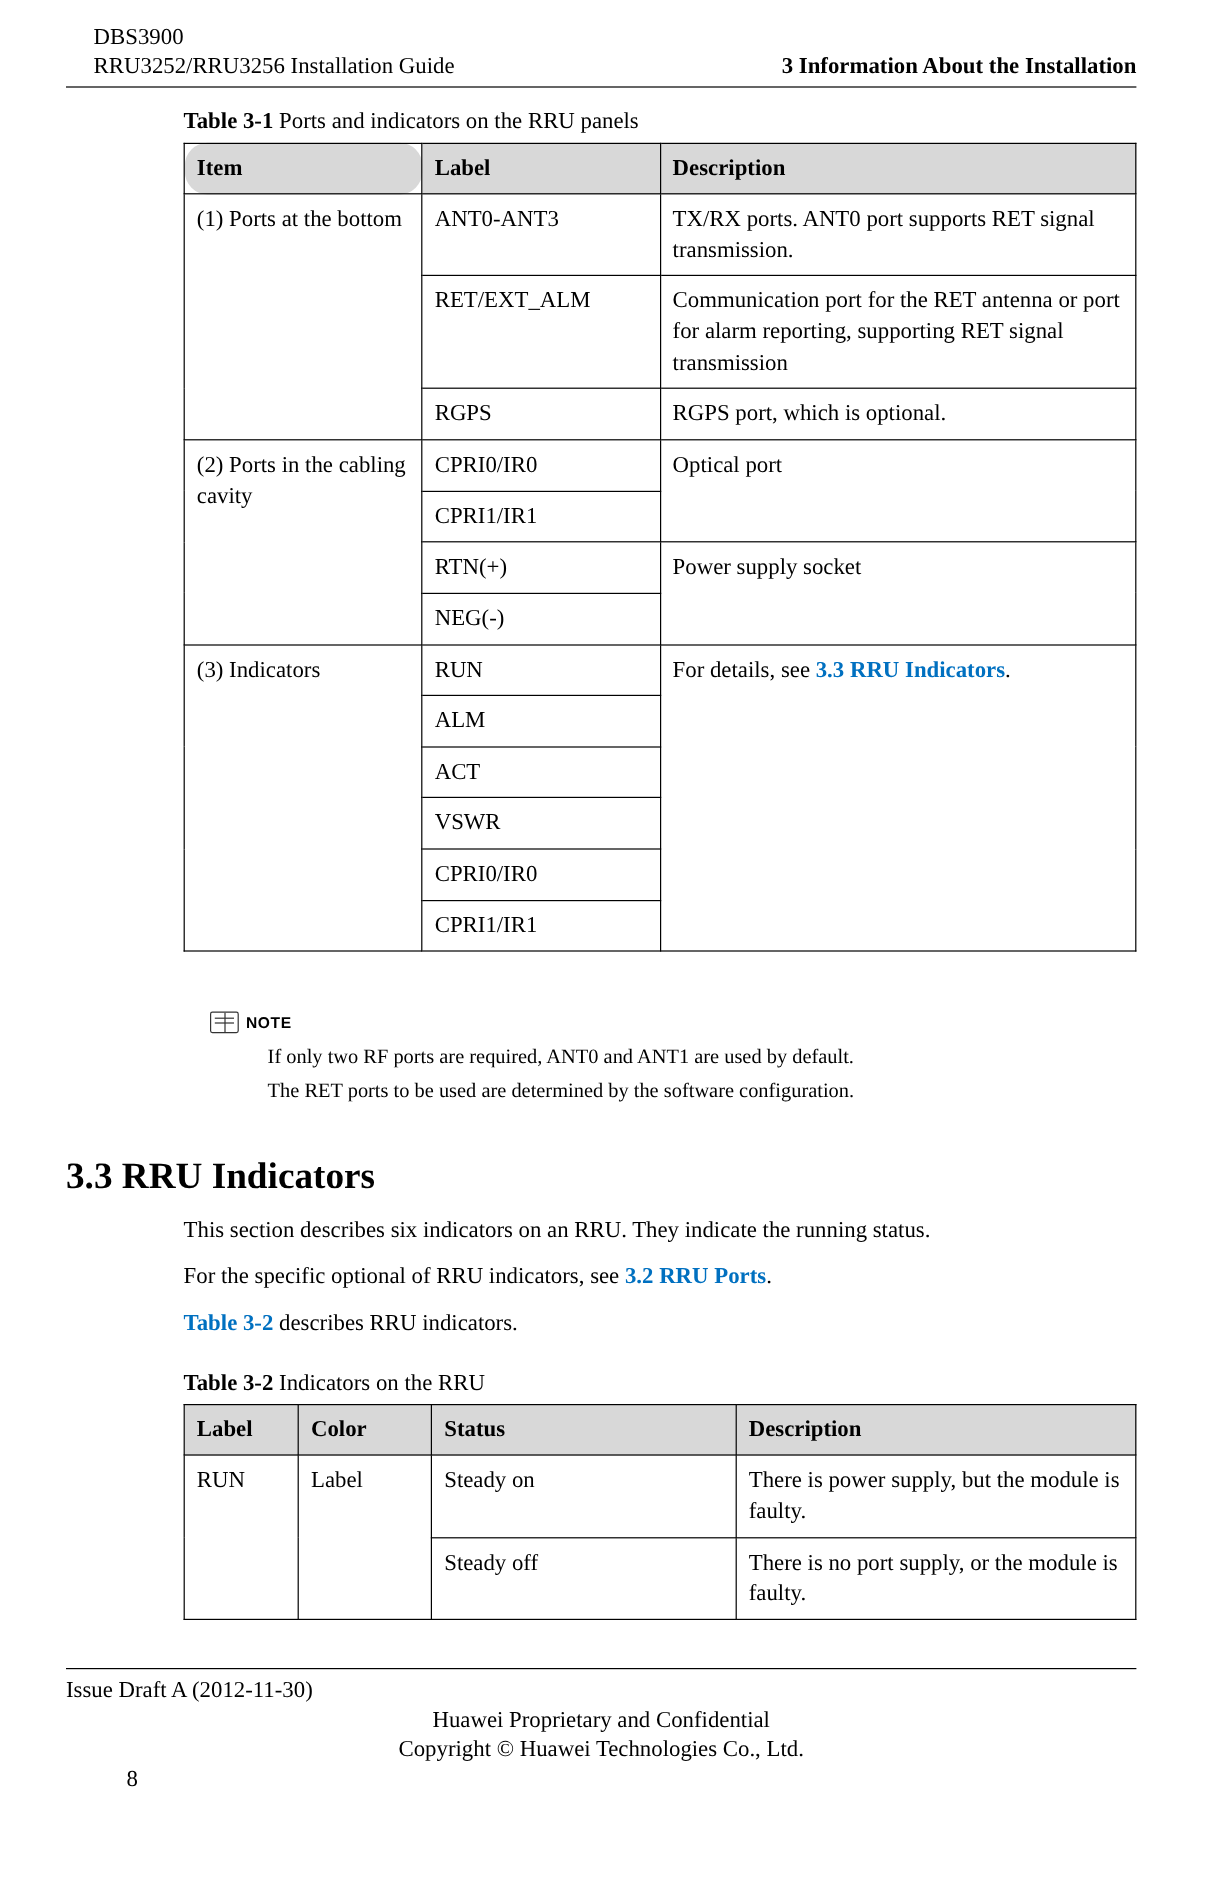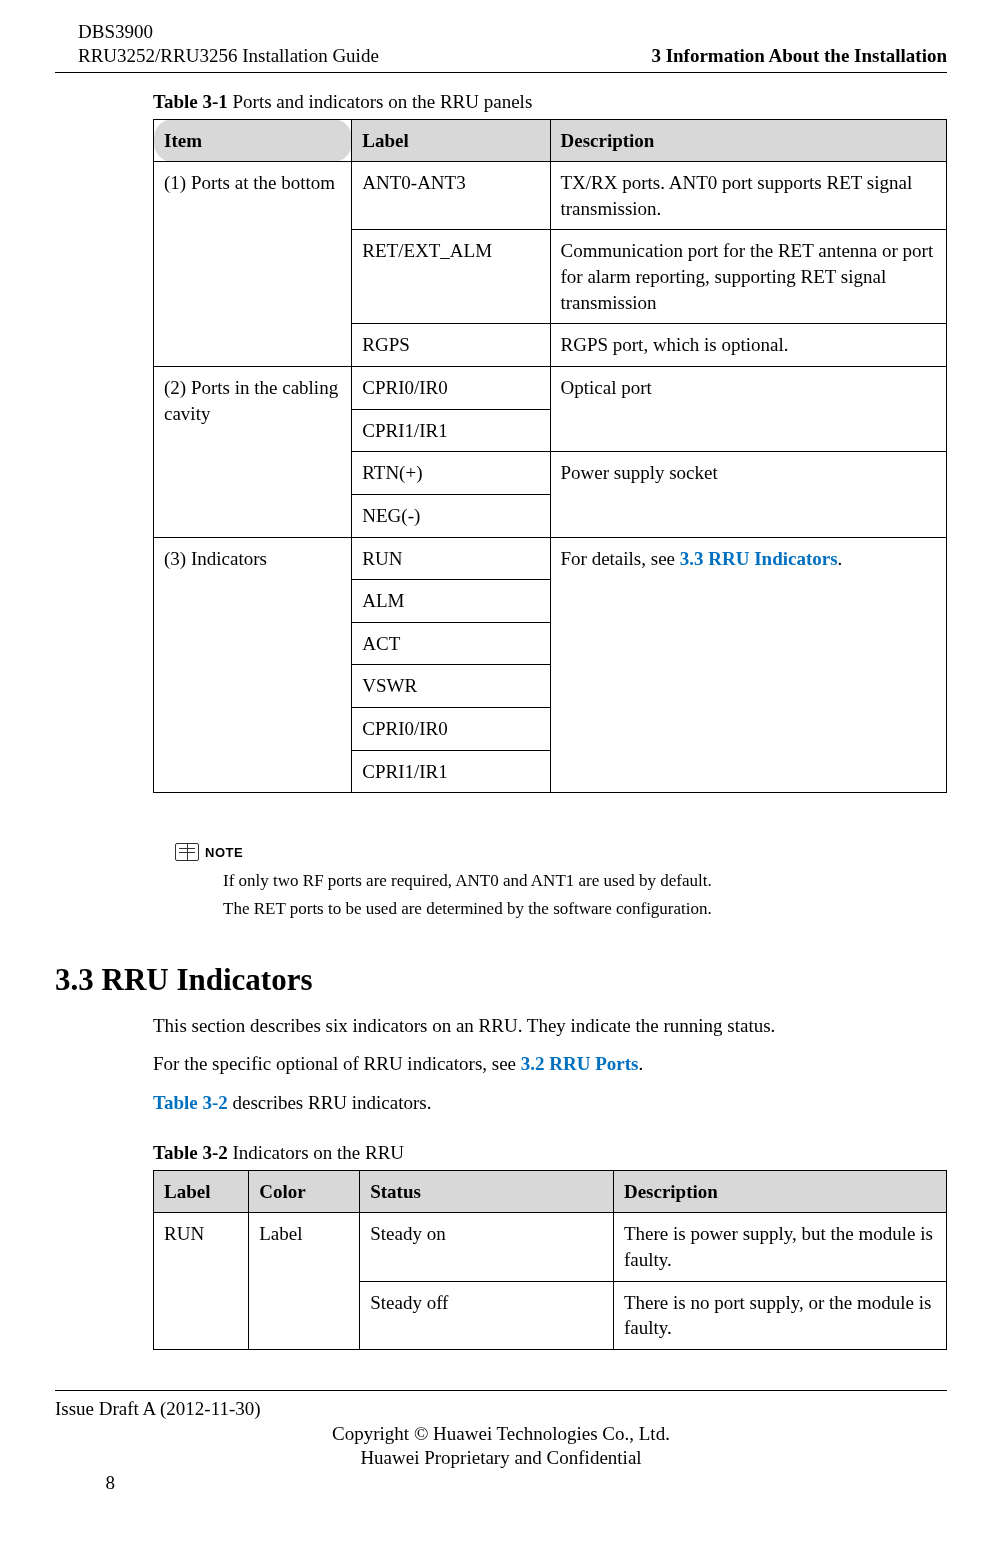--- a/index.html
+++ b/index.html
@@ -263,19 +263,19 @@
         </tr>
       </tbody>
     </table>
   </div>
 
   <div class="footer">
     <hr class="footer-divider">
     <div class="footer-row">
       <div class="footer-left">Issue Draft A (2012-11-30)</div>
       <div class="footer-center">
+        <div>Huawei Proprietary and Confidential</div>
         <div>Copyright © Huawei Technologies Co., Ltd.</div>
-        <div>Huawei Proprietary and Confidential</div>
       </div>
       <div class="footer-right">8</div>
     </div>
   </div>
 </div>
 
 </body></html>

